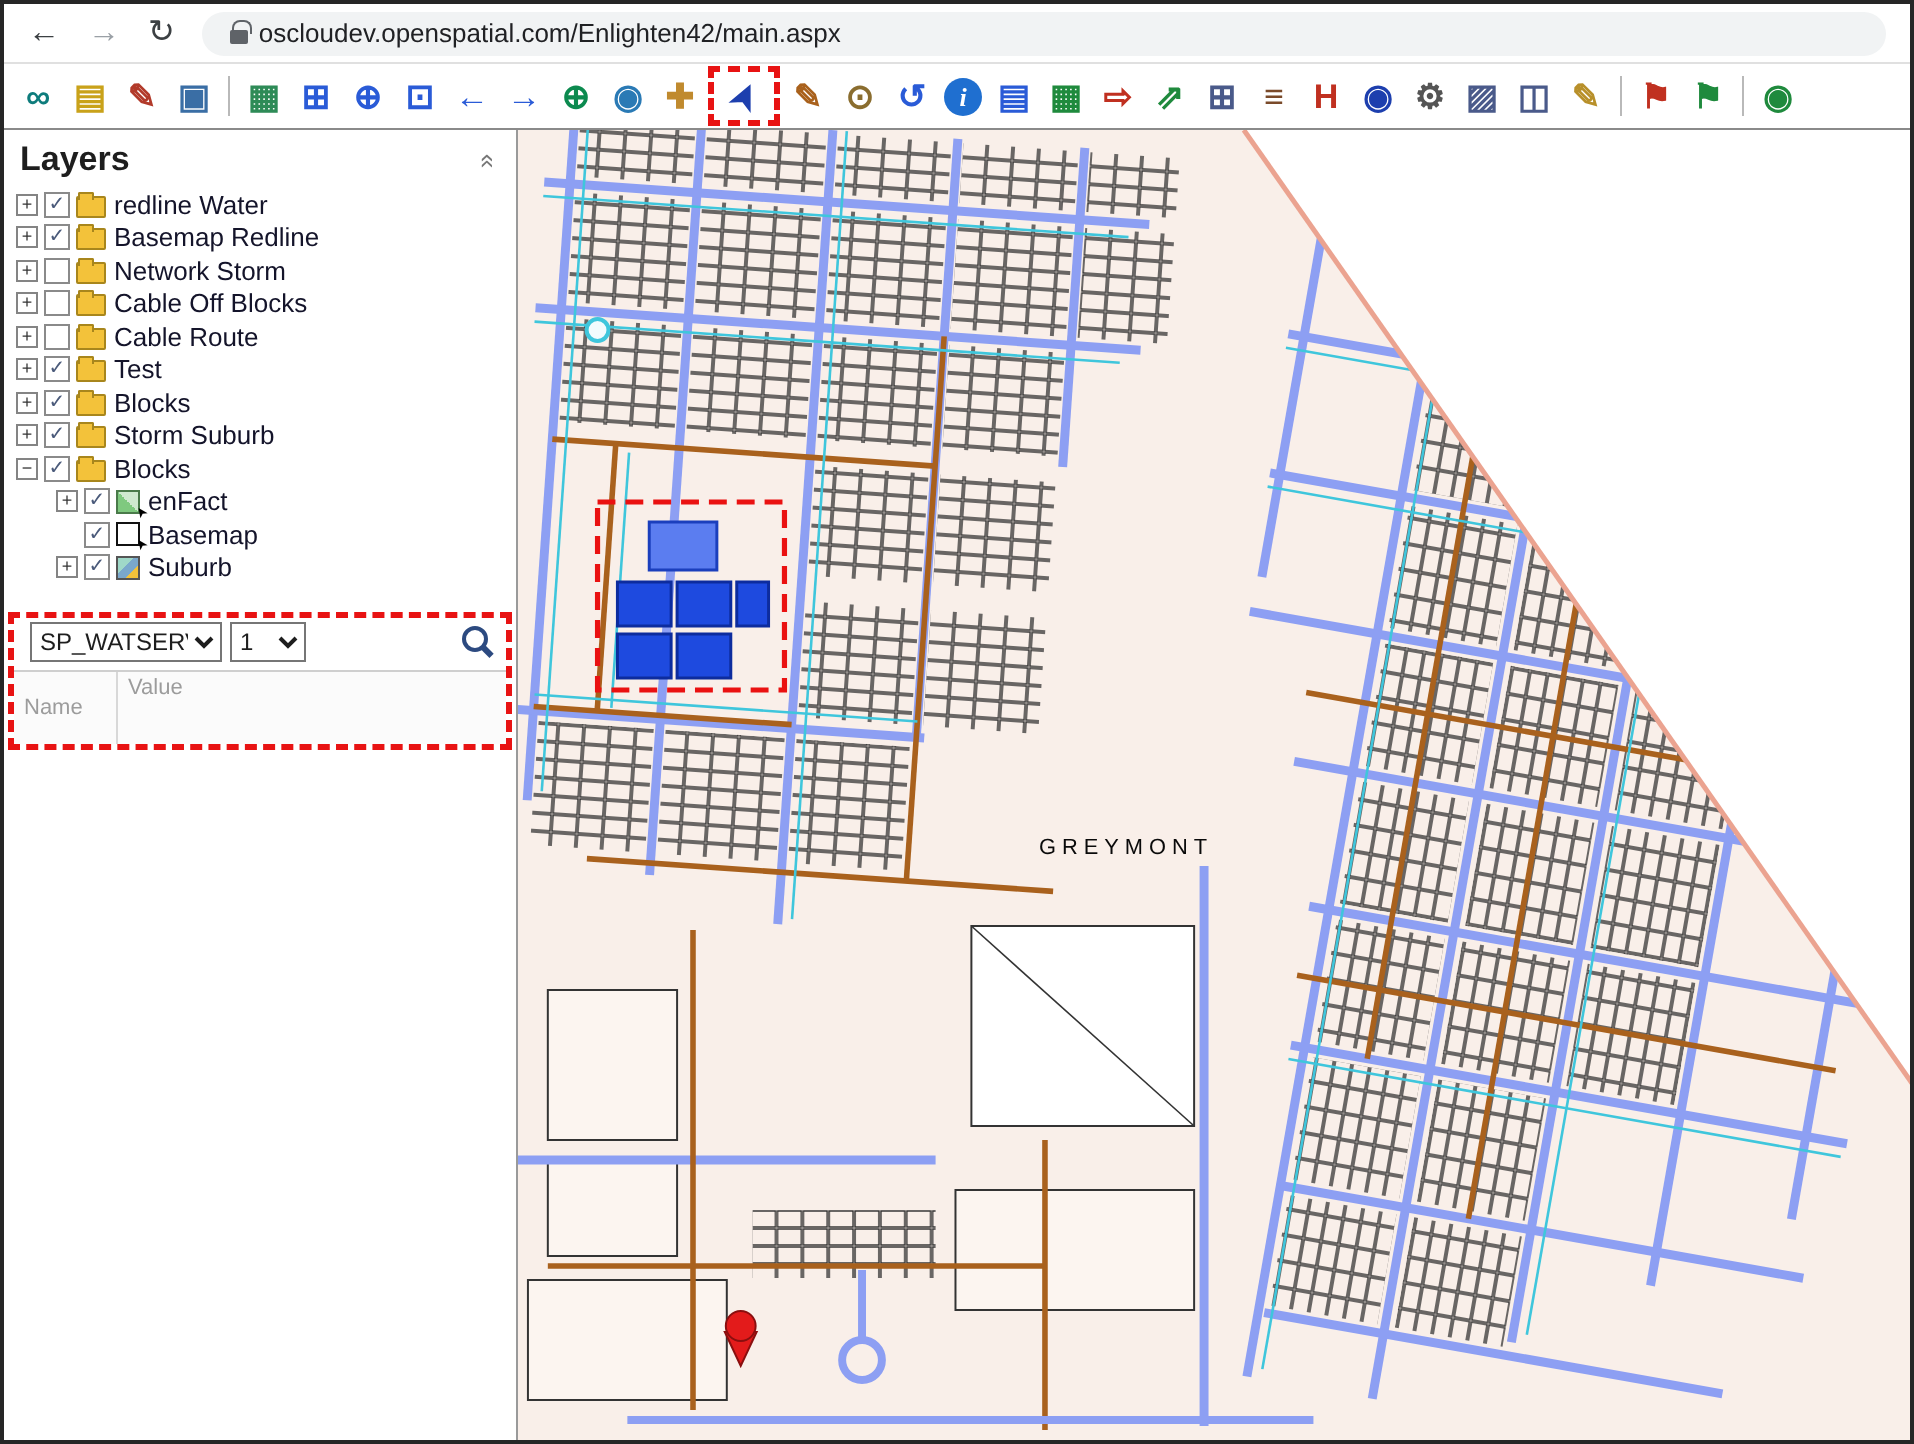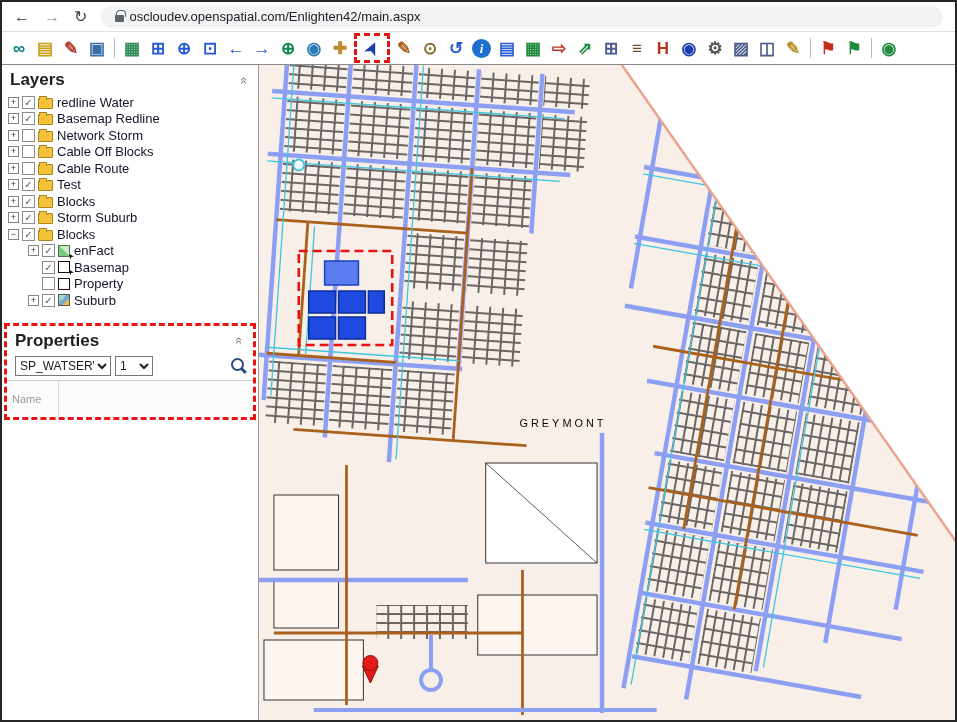--- a/index.html
+++ b/index.html
@@ -253,45 +253,36 @@
             <span class="tic ic-enfact"></span>
             <span class="tlabel">enFact</span>
           </div>
           <div class="tree-row" style="padding-left: 20px;">
             <span class="exp none"></span>
             <span class="cb">✓</span>
             <span class="tic ic-parcels"></span>
             <span class="tlabel">Basemap</span>
           </div>
           <div class="tree-row" style="padding-left: 20px;">
-            <span class="exp none"></span>
-            <span class="cb"></span>
-            <span class="tic ic-property"></span>
-            <span class="tlabel">Property</span>
-          </div>
-          <div class="tree-row" style="padding-left: 20px;">
             <span class="exp">+</span>
             <span class="cb">✓</span>
             <span class="tic ic-suburb"></span>
             <span class="tlabel">Suburb</span>
           </div>
         </div>
 
       <div class="props-wrap">
-        <div class="panel-head">
-          <span class="panel-title">Properties</span>
-          <span class="chev">«</span>
-        </div>
         <div class="props-controls">
           <select class="sel-field"><option>SP_WATSERV</option></select>
           <select class="sel-count"><option>1</option></select>
           <span class="mag"></span>
         </div>
         <div class="props-table-head">
           <span class="col-name">Name</span>
+          <span class="col-value">Value</span>
         </div>
       </div>
     </div>
 
     <div class="map-area">
       <svg viewBox="0 0 700 655" preserveAspectRatio="none">
         <defs>
           <pattern id="par" width="13" height="9" patternUnits="userSpaceOnUse">
             <rect x="0.5" y="0.5" width="12" height="8" fill="none" stroke="#2b2b2b" stroke-width="0.7"></rect>
           </pattern>

